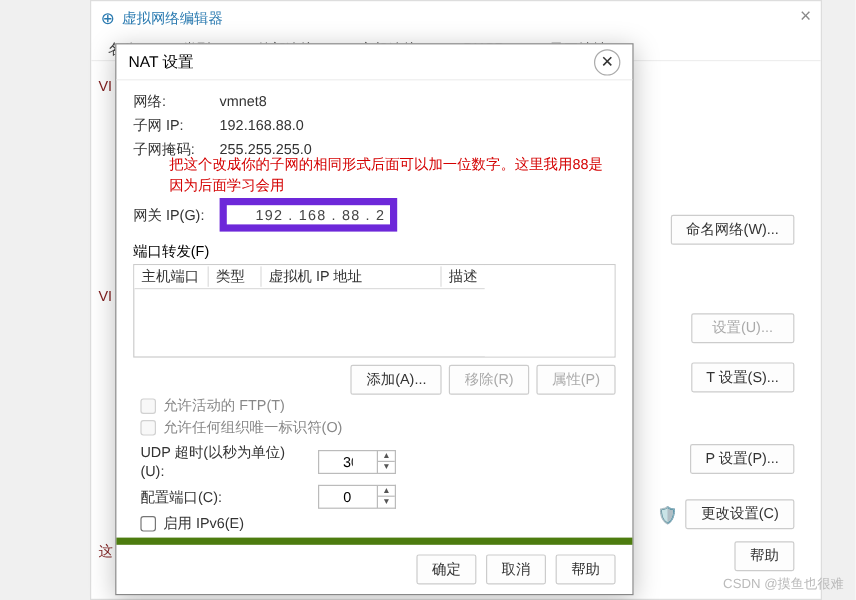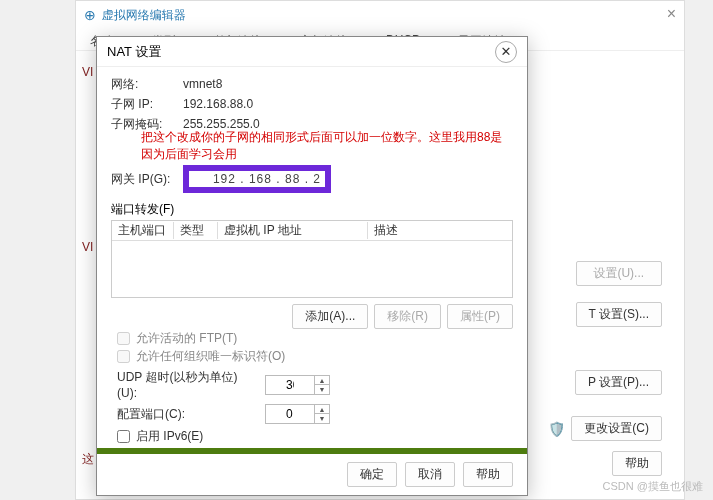--- a/index.html
+++ b/index.html
@@ -18,21 +18,21 @@
   .dlg-title { height:30px; display:flex; align-items:center; padding:0 10px; justify-content:space-between; border-bottom:1px solid #eee; }
   .dlg-title span.t { font-size:13px; }
   .dlg-close { width:22px; height:22px; border:1px solid #aaa; border-radius:50%; display:flex; align-items:center; justify-content:center; font-size:13px; color:#333; cursor:pointer; }
   .dlg-body { padding:6px 14px 0 14px; flex:1; overflow:hidden; }
   .row { display:flex; align-items:center; margin:2px 0; min-height:18px; }
   .row .lab { width:72px; color:#333; }
   .row .val { color:#333; }
   .ip-box { border:6px solid #6d28d9; padding:1px 4px; width:148px; text-align:right; letter-spacing:1px; color:#444; }
   .annot { color:#d40000; font-size:12px; margin-left:4px; }
   .section-label { margin-top:8px; }
-  .grid { border:1px solid #ccc; height:78px; margin-top:2px; display:flex; flex-direction:column; }
+  .grid { border:1px solid #ccc; height:78px; margin-top:2px; display:flex; flex-direction:row; }
   .grid-head { display:flex; background:#fff; border-bottom:1px solid #ddd; height:20px; align-items:center; }
   .grid-head div { border-right:1px solid #ddd; padding:0 6px; color:#333; }
   .grid-body { flex:1; background:#fff; }
   .btn-row { display:flex; justify-content:flex-end; gap:6px; margin-top:6px; }
   .hr-label { color:#333; margin:10px 0 2px 0; position:relative; }
   .hr-label:after { content:""; position:absolute; left:30px; right:0; top:50%; border-top:1px solid #ddd; }
   .chk { display:flex; align-items:center; gap:6px; margin:1px 0 1px 6px; color:#888; }
   .chk input[type=checkbox] { margin:0; }
   .num-row { display:flex; align-items:center; gap:8px; margin:4px 0 4px 6px; }
   .num-row .lab2 { width:140px; color:#333; }
@@ -57,20 +57,23 @@
     <span>名称</span>
     <span>类型</span>
     <span>外部连接</span>
     <span>主机连接</span>
     <span>DHCP</span>
     <span>子网地址</span>
   </div>
   <span class="left-label" style="top:64px;">VI</span>
   <span class="left-label" style="top:239px;">VI</span>
   <span class="left-label" style="top:450px;">这</span>
+  <div class="right-btns" style="top:178px;">
+    <button class="btn">命名网络(W)...</button>
+  </div>
   <div class="right-btns" style="top:260px;">
     <button class="btn disabled">设置(U)...</button>
     <button class="btn">T 设置(S)...</button>
   </div>
   <div class="right-btns" style="top:369px;">
     <button class="btn">P 设置(P)...</button>
   </div>
   <div style="position:absolute; right:22px; top:415px; display:flex; align-items:center; gap:6px;">
     <span style="font-size:14px;">🛡️</span>
     <button class="btn">更改设置(C)</button>

